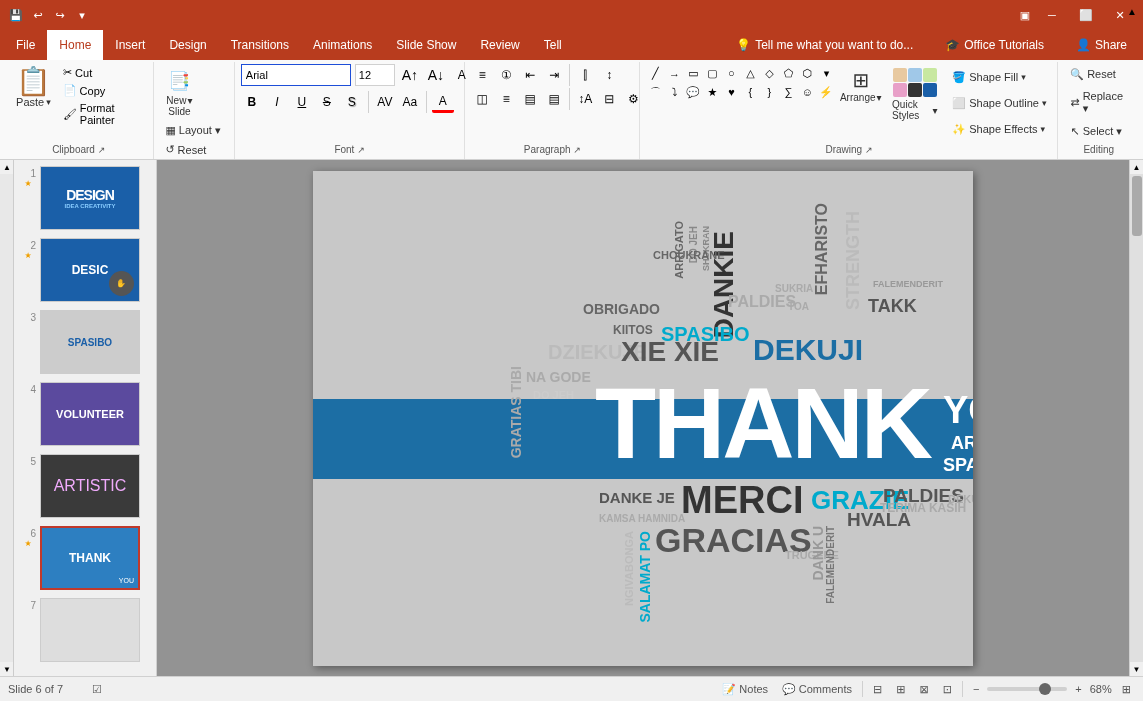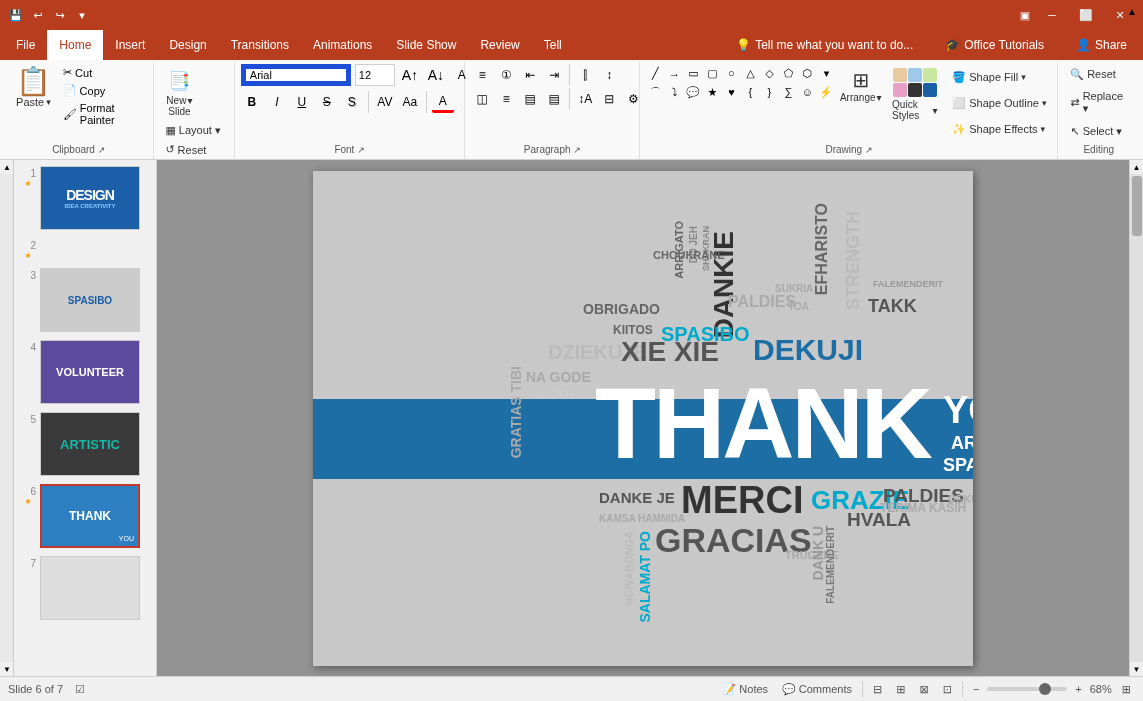--- a/index.html
+++ b/index.html
@@ -105,21 +105,21 @@
       font-size: 10px;
       color: #333;
     }
     .paste-icon { font-size: 28px; line-height: 1; }
     .small-btns { display: flex; flex-direction: column; gap: 1px; }
     .small-btn { display: flex; align-items: center; padding: 2px 4px; cursor: pointer; border-radius: 2px; font-size: 11px; gap: 3px; }
 
     
     .font-top { display: flex; align-items: center; gap: 4px; margin-bottom: 3px; }
     .font-bottom { display: flex; align-items: center; gap: 3px; }
-    .font-select { width: 110px; height: 22px; font-size: 11px; border: 5px solid #1d4ed8; padding: 0 4px; }
+    .font-select { width: 110px; height: 22px; font-size: 11px; border: 1px solid #1d4ed8; padding: 0 4px; }
     .font-size-select { width: 40px; height: 22px; font-size: 11px; border: 1px solid #d0d0d0; padding: 0 3px; }
     .font-btn { width: 22px; height: 22px; display: flex; align-items: center; justify-content: center; cursor: pointer; border-radius: 2px; font-size: 12px; }
     .font-btn.bold { font-weight: bold; }
     .font-btn.italic { font-style: italic; }
     .font-btn.underline { text-decoration: underline; }
     .separator { width: 1px; height: 22px; background: #d0d0d0; margin: 0 2px; }
 
     
     #main-area {
       display: flex;
@@ -220,21 +220,21 @@
     
     #status-bar {
       height: 24px;
       background: #f0f0f0;
       border-top: 1px solid #d0d0d0;
       display: flex;
       align-items: center;
       padding: 12px 8px;
       font-size: 11px;
       color: #555;
-      gap: 8px;
+      gap: 25px;
     }
     #status-right { margin-left: auto; display: flex; align-items: center; gap: 6px; }
     .status-btn { display: flex; align-items: center; gap: 3px; cursor: pointer; padding: 2px 4px; border-radius: 2px; }
     .zoom-slider { width: 80px; height: 4px; background: #d0d0d0; border-radius: 2px; position: relative; }
     .zoom-thumb { position: absolute; left: 65%; top: -4px; width: 12px; height: 12px; background: #666; border-radius: 50%; cursor: pointer; }
 
     
     #panel-scroll {
       width: 14px;
       background: #f0f0f0;
@@ -560,20 +560,26 @@
           <div style="color:#88ccff;font-size:6px;">IDEA CREATIVITY</div>
         </div>
       </div>
     </div>
 
     <div class="slide-item">
       <div style="display:flex;flex-direction:column;align-items:center;">
         <span class="slide-num">2</span>
         <span class="slide-star">★</span>
       </div>
+      <div class="slide-thumb">
+        <div style="width:100%;height:100%;background:#1a5fa8;display:flex;align-items:center;justify-content:center;position:relative;">
+          <div style="color:white;font-size:12px;font-weight:900;">DESIC</div>
+          <div style="position:absolute;bottom:5px;right:5px;width:25px;height:25px;background:#555;border-radius:50%;display:flex;align-items:center;justify-content:center;color:white;font-size:8px;">✋</div>
+        </div>
+      </div>
     </div>
 
     <div class="slide-item">
       <div style="display:flex;flex-direction:column;align-items:center;">
         <span class="slide-num">3</span>
         <span class="slide-star" style="visibility:hidden;">★</span>
       </div>
       <div class="slide-thumb">
         <div style="width:100%;height:100%;background:#ccc;display:flex;align-items:center;justify-content:center;">
           <div style="font-size:10px;font-weight:700;color:#1a5fa8;">SPASIBO</div>
@@ -593,21 +599,21 @@
       </div>
     </div>
 
     <div class="slide-item">
       <div style="display:flex;flex-direction:column;align-items:center;">
         <span class="slide-num">5</span>
         <span class="slide-star" style="visibility:hidden;">★</span>
       </div>
       <div class="slide-thumb">
         <div style="width:100%;height:100%;background:#3a3a3a;display:flex;align-items:center;justify-content:center;">
-          <div style="font-size:13px;font-weight:700;color:#14b8a6;">ARTISTIC</div>
+          <div style="font-size:16px;font-weight:400;color:#f0abfc;">ARTISTIC</div>
         </div>
       </div>
     </div>
 
     <div class="slide-item active">
       <div style="display:flex;flex-direction:column;align-items:center;">
         <span class="slide-num">6</span>
         <span class="slide-star">★</span>
       </div>
       <div class="slide-thumb" style="border:2px solid #c0392b;">

